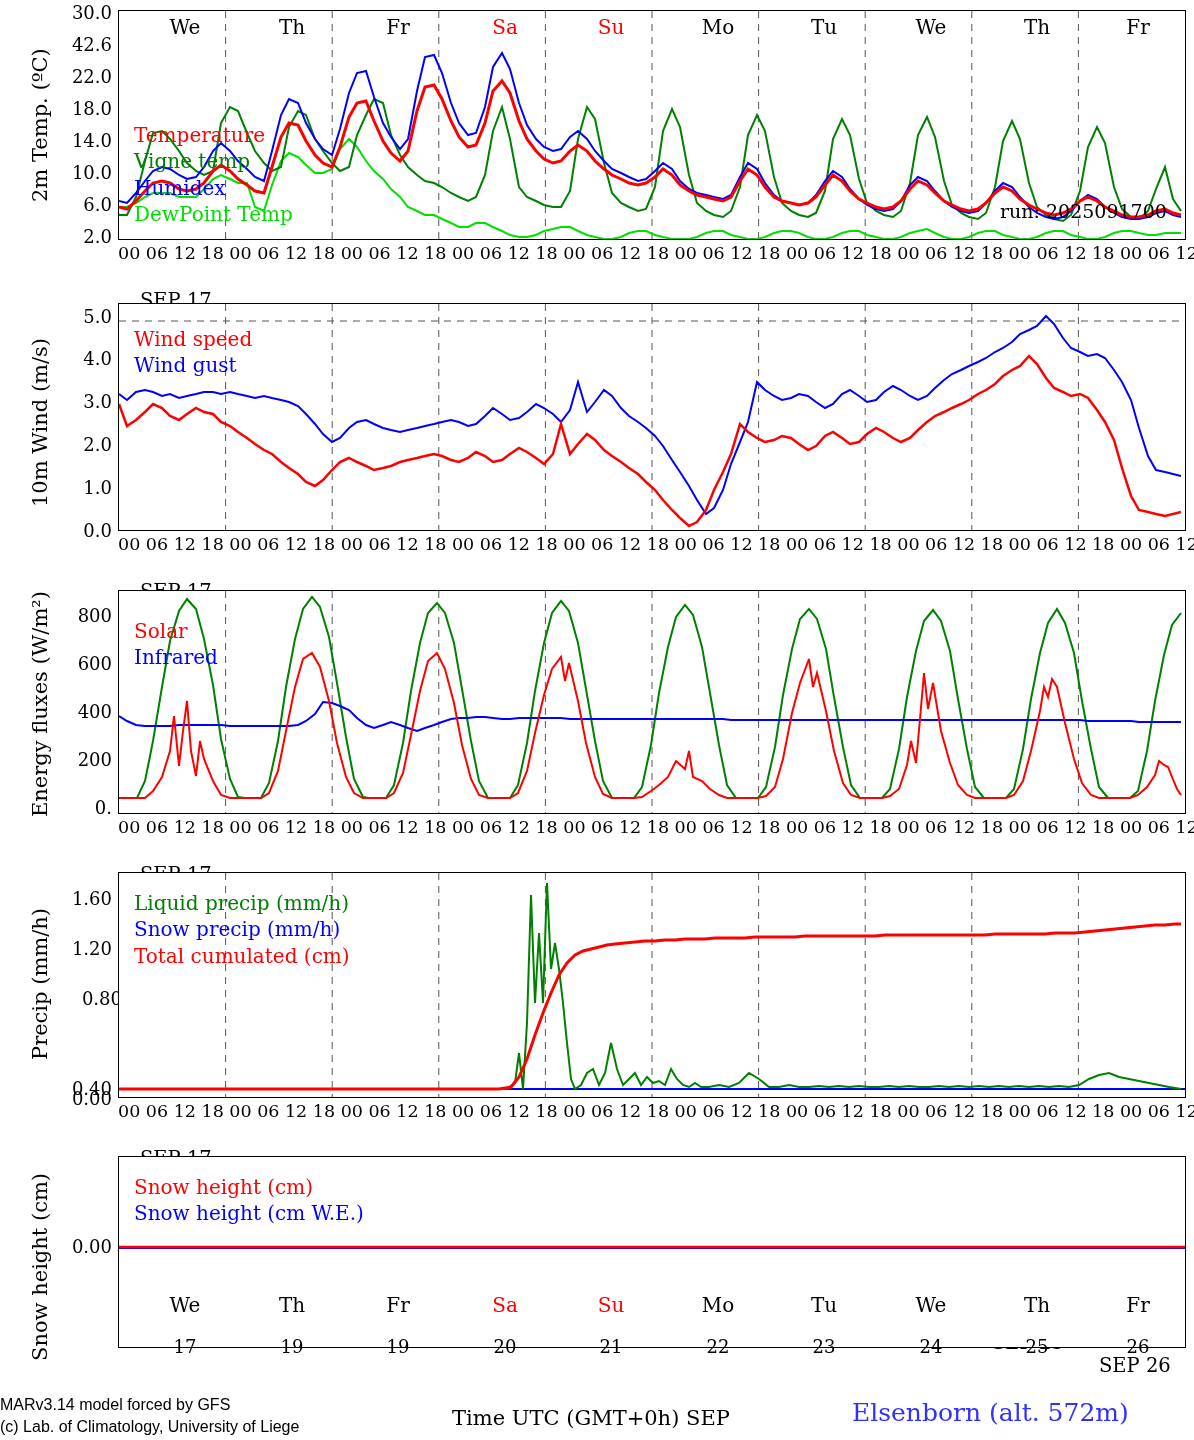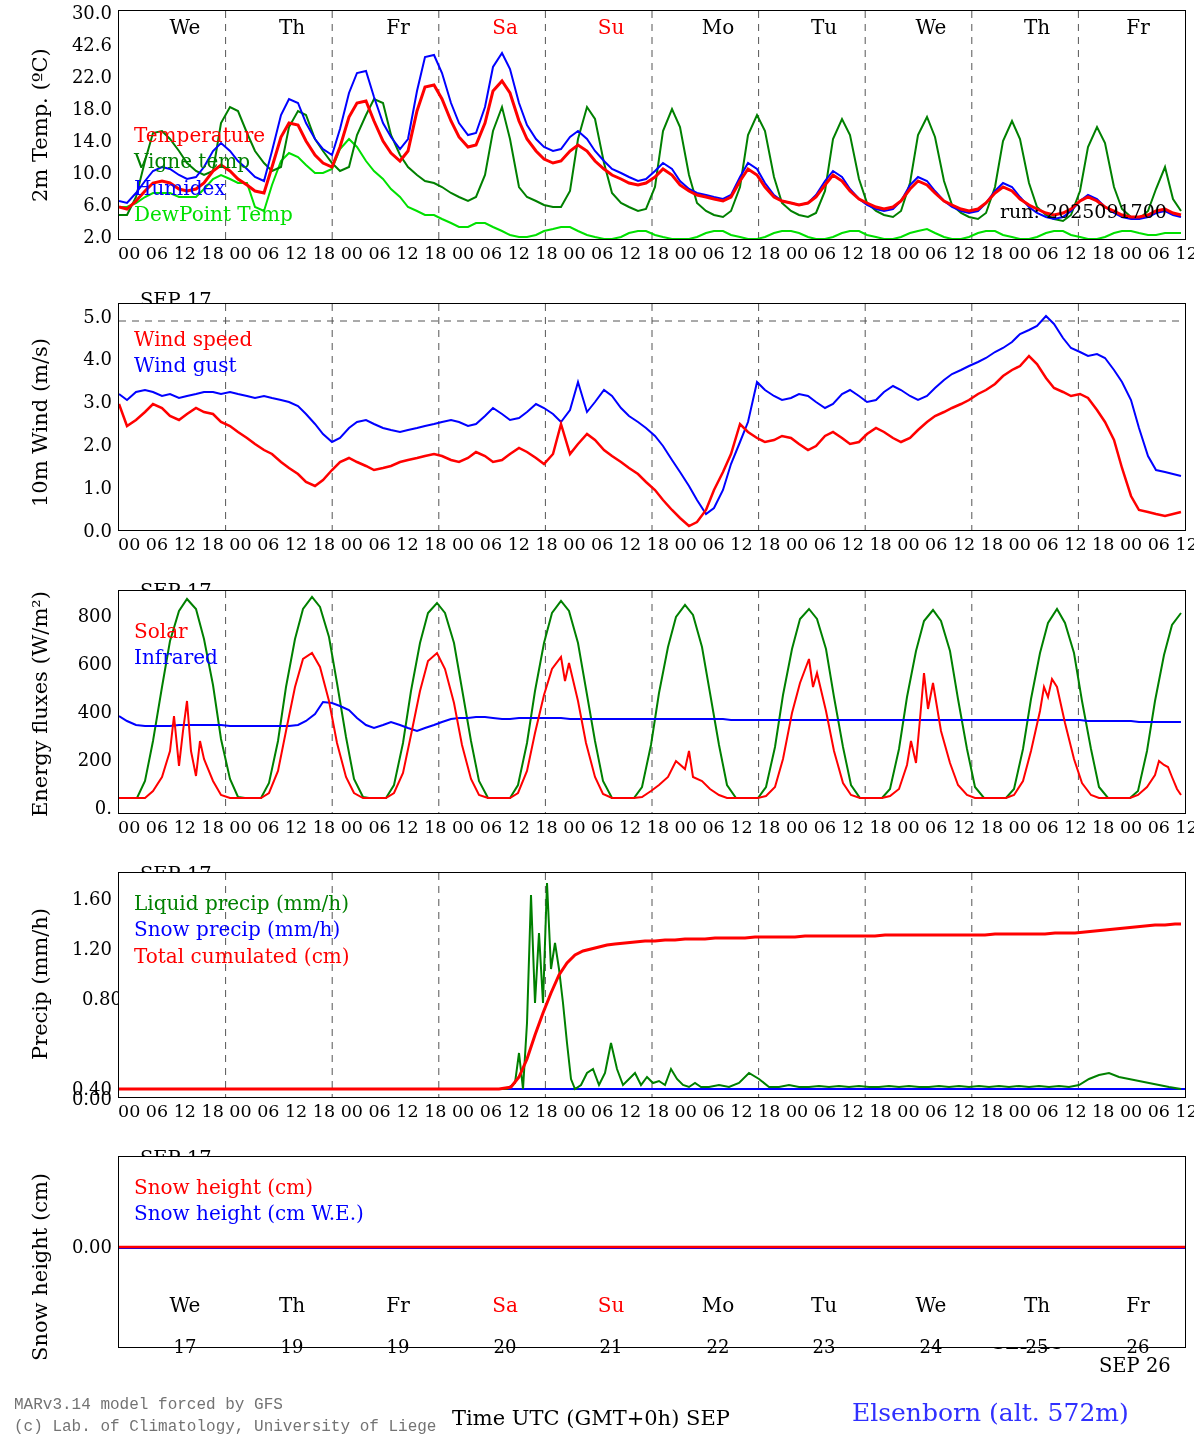--- a/index.html
+++ b/index.html
@@ -12,21 +12,21 @@
   .tickrow{position:absolute;font-size:17.5px;white-space:pre;}
   .daterow{position:absolute;font-size:19.5px;white-space:pre;}
   .legend{position:absolute;font-size:20px;line-height:1.32;}
   .dowrow{position:absolute;font-size:20px;}
   .dow{position:absolute;transform:translateX(-50%);}
   .ytick{position:absolute;font-size:18px;text-align:right;right:0;}
   .red{color:#ff0000;}
   .blue{color:#0000ff;}
   .lgreen{color:#00e000;}
   .dgreen{color:#008000;}
-  .footL{position:absolute;left:14px;font-size:16px;color:#737373;font-family:Liberation Mono, monospace;}
+  .footL{position:absolute;left:0;font-size:16px;color:#000000;font-family:Liberation Sans, sans-serif;}
   .footC{position:absolute;font-size:21px;}
   .footR{position:absolute;font-size:25px;color:#3030ff;}
   .run{position:absolute;font-size:19px;}
 </style>
 </head>
 <body>
 
 <div class="panel" style="left:0;top:0;width:1194px;height:285px;">
   <div class="ylab" style="left:28px;top:10px;height:230px;width:26px;">2m Temp. (ºC)</div>
 

